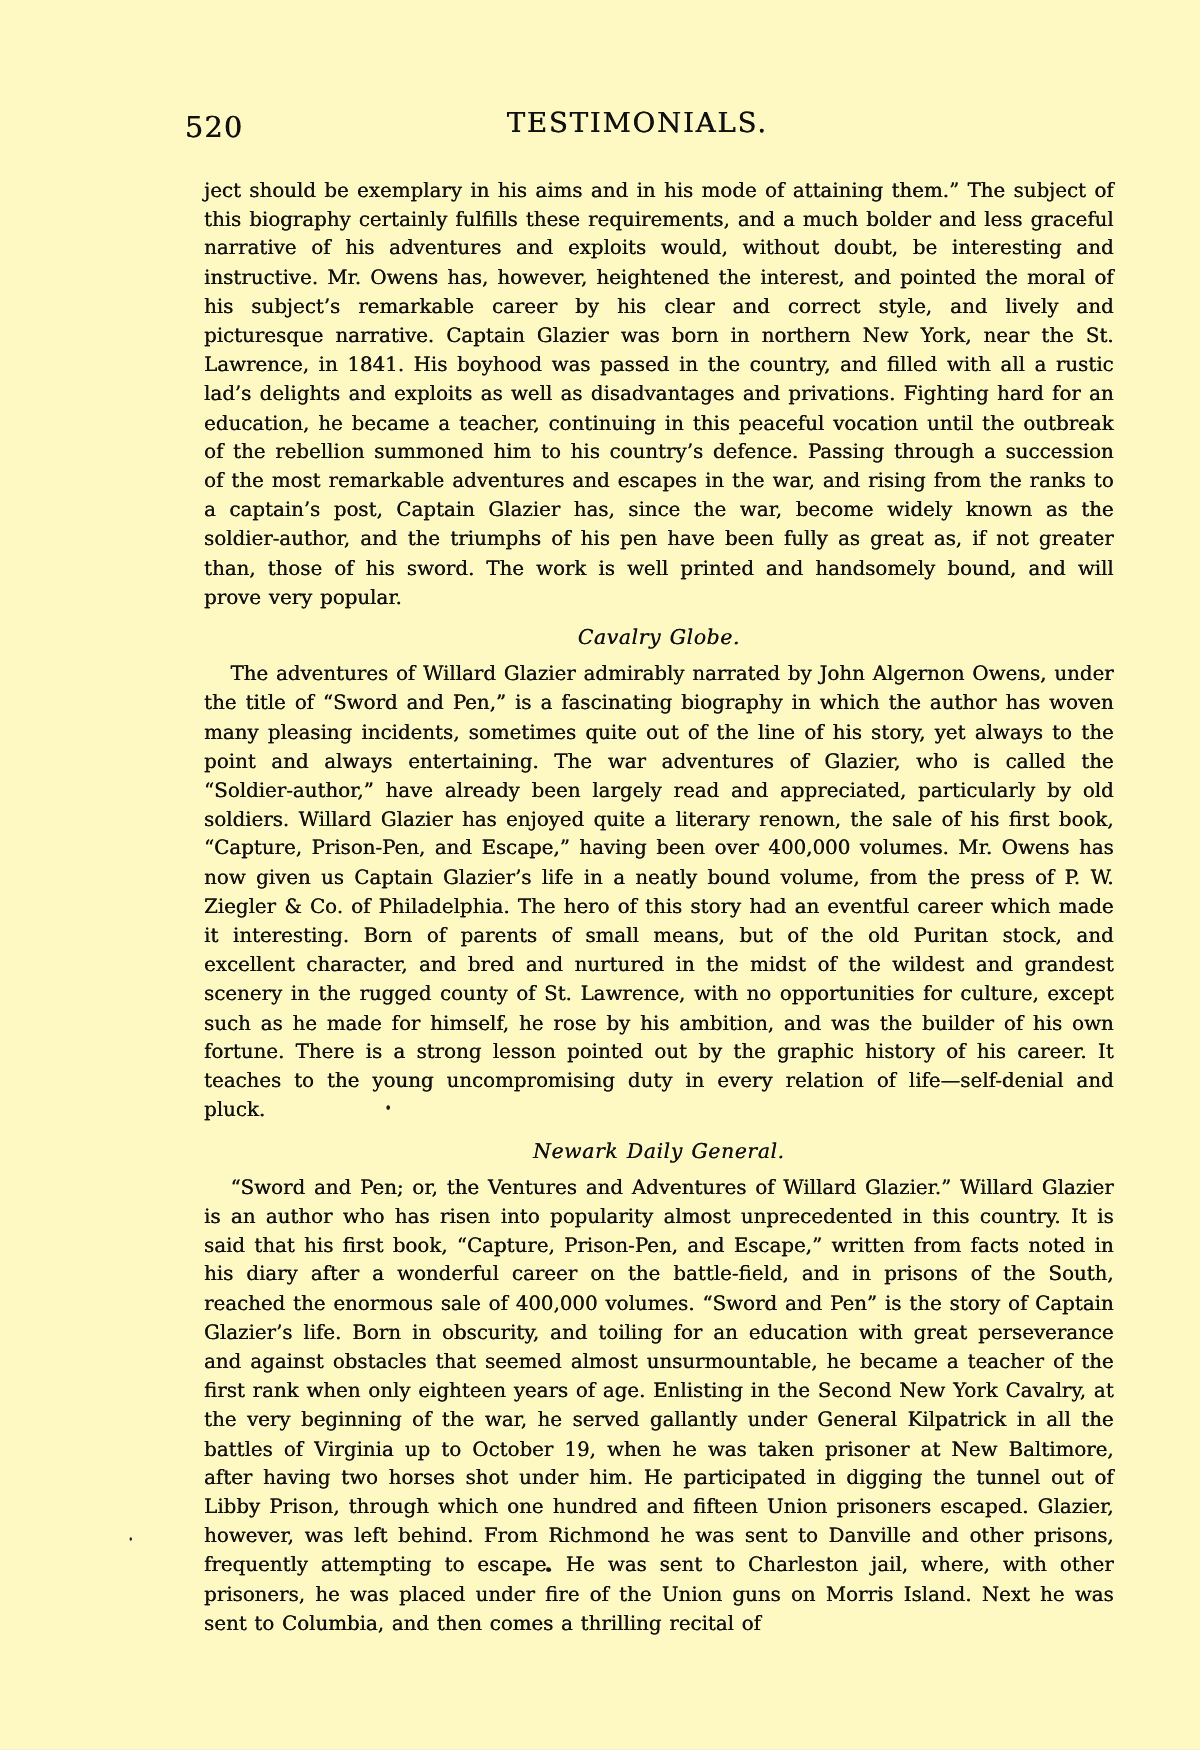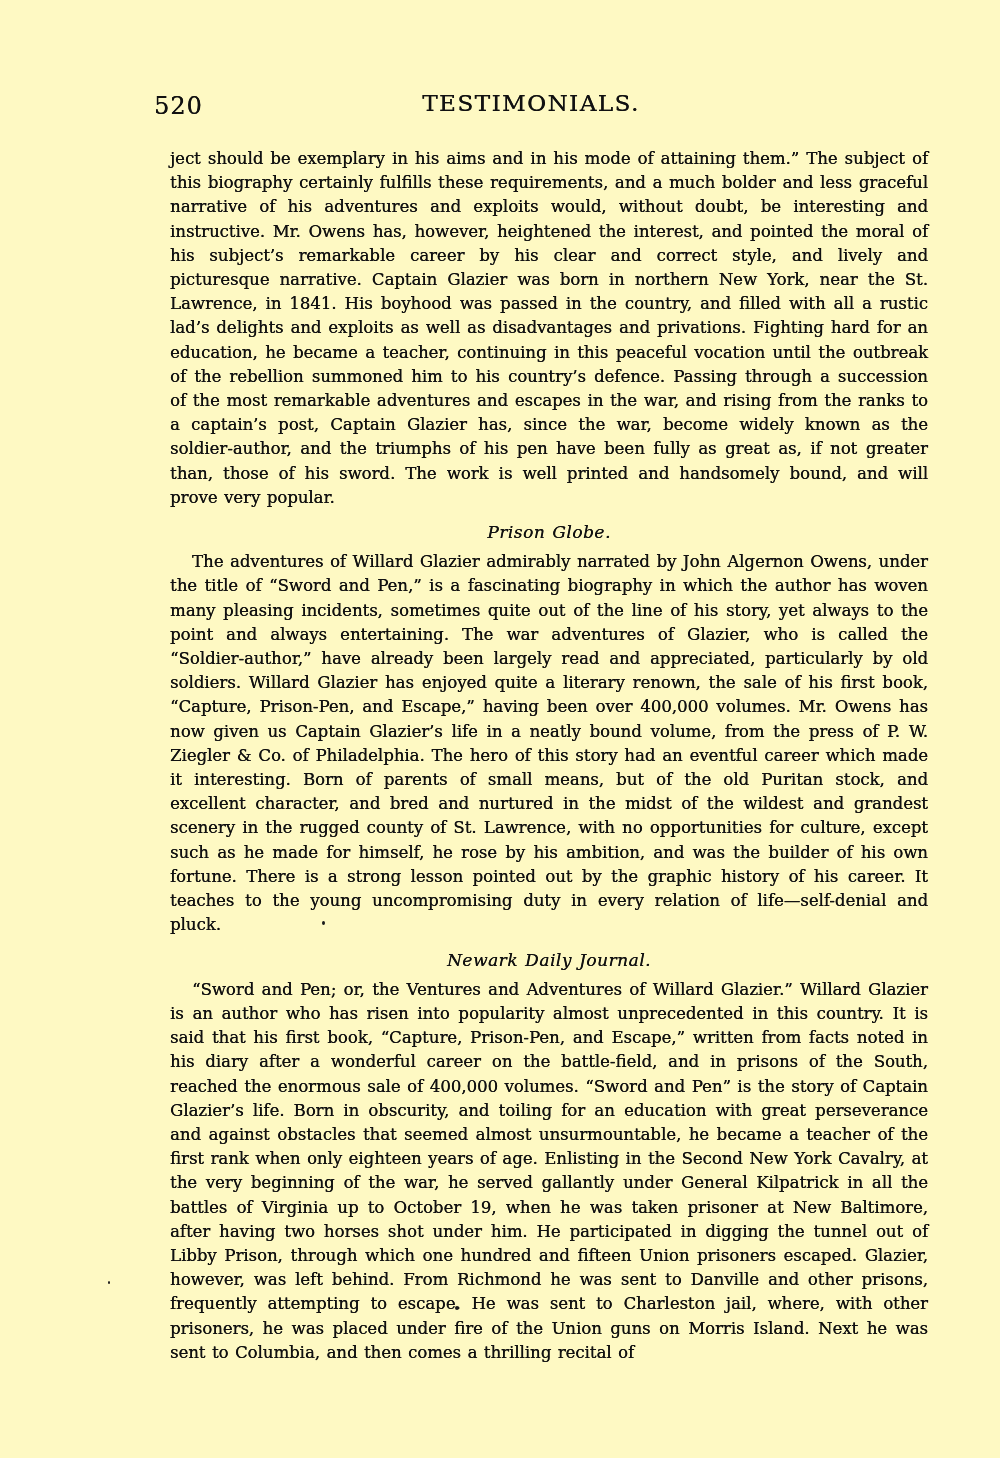--- a/index.html
+++ b/index.html
@@ -86,25 +86,25 @@
 <div class="page">
 
   <div class="header">
     <span class="pagenum">520</span>
     <span class="header-title">TESTIMONIALS.</span>
   </div>
 
   <div class="body-text">
     <p class="noindent">ject should be exemplary in his aims and in his mode of attaining them.”  The subject of this biography certainly fulfills these requirements, and a much bolder and less graceful narrative of his adventures and exploits would, without doubt, be interesting and instructive.  Mr. Owens has, however, heightened the interest, and pointed the moral of his subject’s remarkable career by his clear and correct style, and lively and picturesque narrative. Captain Glazier was born in northern New York, near the St. Lawrence, in 1841.  His boyhood was passed in the country, and filled with all a rustic lad’s delights and exploits as well as disadvantages and privations. Fighting hard for an education, he became a teacher, continuing in this peaceful vocation until the outbreak of the rebellion summoned him to his country’s defence.  Passing through a succession of the most remarkable adventures and escapes in the war, and rising from the ranks to a captain’s post, Captain Glazier has, since the war, become widely known as the soldier-author, and the triumphs of his pen have been fully as great as, if not greater than, those of his sword.  The work is well printed and handsomely bound, and will prove very popular.</p>
 
-    <h3 class="src-heading">Prison Globe.</h3>
+    <h3 class="src-heading">Cavalry Globe.</h3>
 
     <p>The adventures of Willard Glazier admirably narrated by John Algernon Owens, under the title of “Sword and Pen,” is a fascinating biography in which the author has woven many pleasing incidents, sometimes quite out of the line of his story, yet always to the point and always entertaining.  The war adventures of Glazier, who is called the “Soldier-author,” have already been largely read and appreciated, particularly by old soldiers.  Willard Glazier has enjoyed quite a literary renown, the sale of his first book, “Capture, Prison-Pen, and Escape,” having been over 400,000 volumes.  Mr. Owens has now given us Captain Glazier’s life in a neatly bound volume, from the press of P. W. Ziegler &amp; Co. of Philadelphia. The hero of this story had an eventful career which made it interesting.  Born of parents of small means, but of the old Puritan stock, and excellent character, and bred and nurtured in the midst of the wildest and grandest scenery in the rugged county of St. Lawrence, with no opportunities for culture, except such as he made for himself, he rose by his ambition, and was the builder of his own fortune.  There is a strong lesson pointed out by the graphic history of his career.  It teaches to the young uncompromising duty in every relation of life—self-denial and pluck.</p>
 
-    <h3 class="src-heading">Newark Daily Journal.</h3>
+    <h3 class="src-heading">Newark Daily General.</h3>
 
     <p>“Sword and Pen; or, the Ventures and Adventures of Willard Glazier.” Willard Glazier is an author who has risen into popularity almost unprecedented in this country.  It is said that his first book, “Capture, Prison-Pen, and Escape,” written from facts noted in his diary after a wonderful career on the battle-field, and in prisons of the South, reached the enormous sale of 400,000 volumes. “Sword and Pen” is the story of Captain Glazier’s life.  Born in obscurity, and toiling for an education with great perseverance and against obstacles that seemed almost unsurmountable, he became a teacher of the first rank when only eighteen years of age.  Enlisting in the Second New York Cavalry, at the very beginning of the war, he served gallantly under General Kilpatrick in all the battles of Virginia up to October 19, when he was taken prisoner at New Baltimore, after having two horses shot under him.  He participated in digging the tunnel out of Libby Prison, through which one hundred and fifteen Union prisoners escaped. Glazier, however, was left behind.  From Richmond he was sent to Danville and other prisons, frequently attempting to escape.  He was sent to Charleston jail, where, with other prisoners, he was placed under fire of the Union guns on Morris Island.  Next he was sent to Columbia, and then comes a thrilling recital of</p>
   </div>
 
   <span class="speck speck-1"></span>
   <span class="speck speck-2"></span>
   <span class="speck speck-3"></span>
 
 </div>
 

